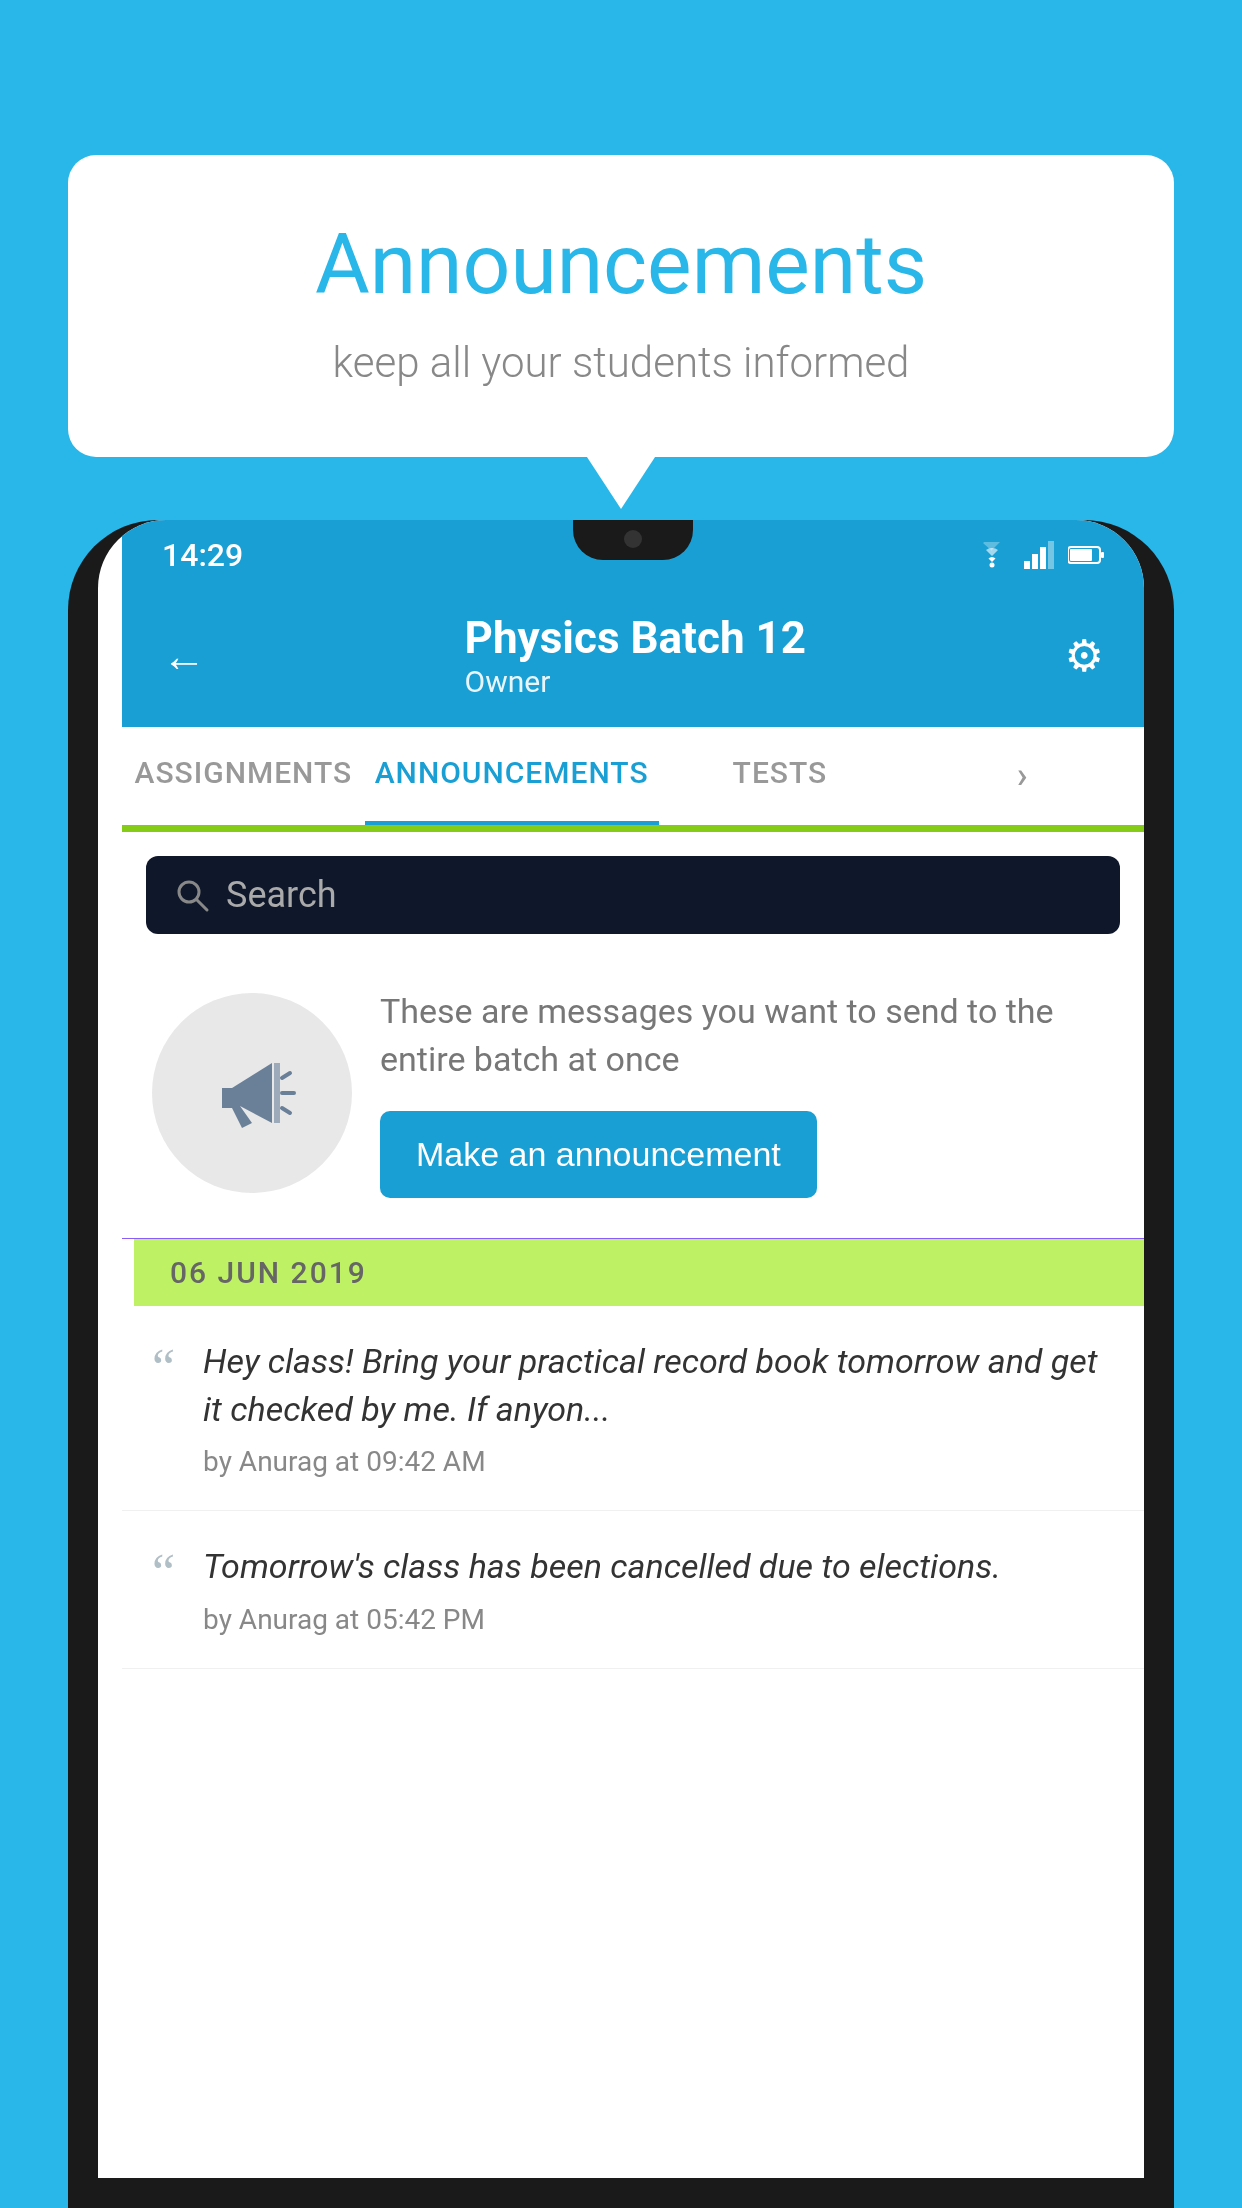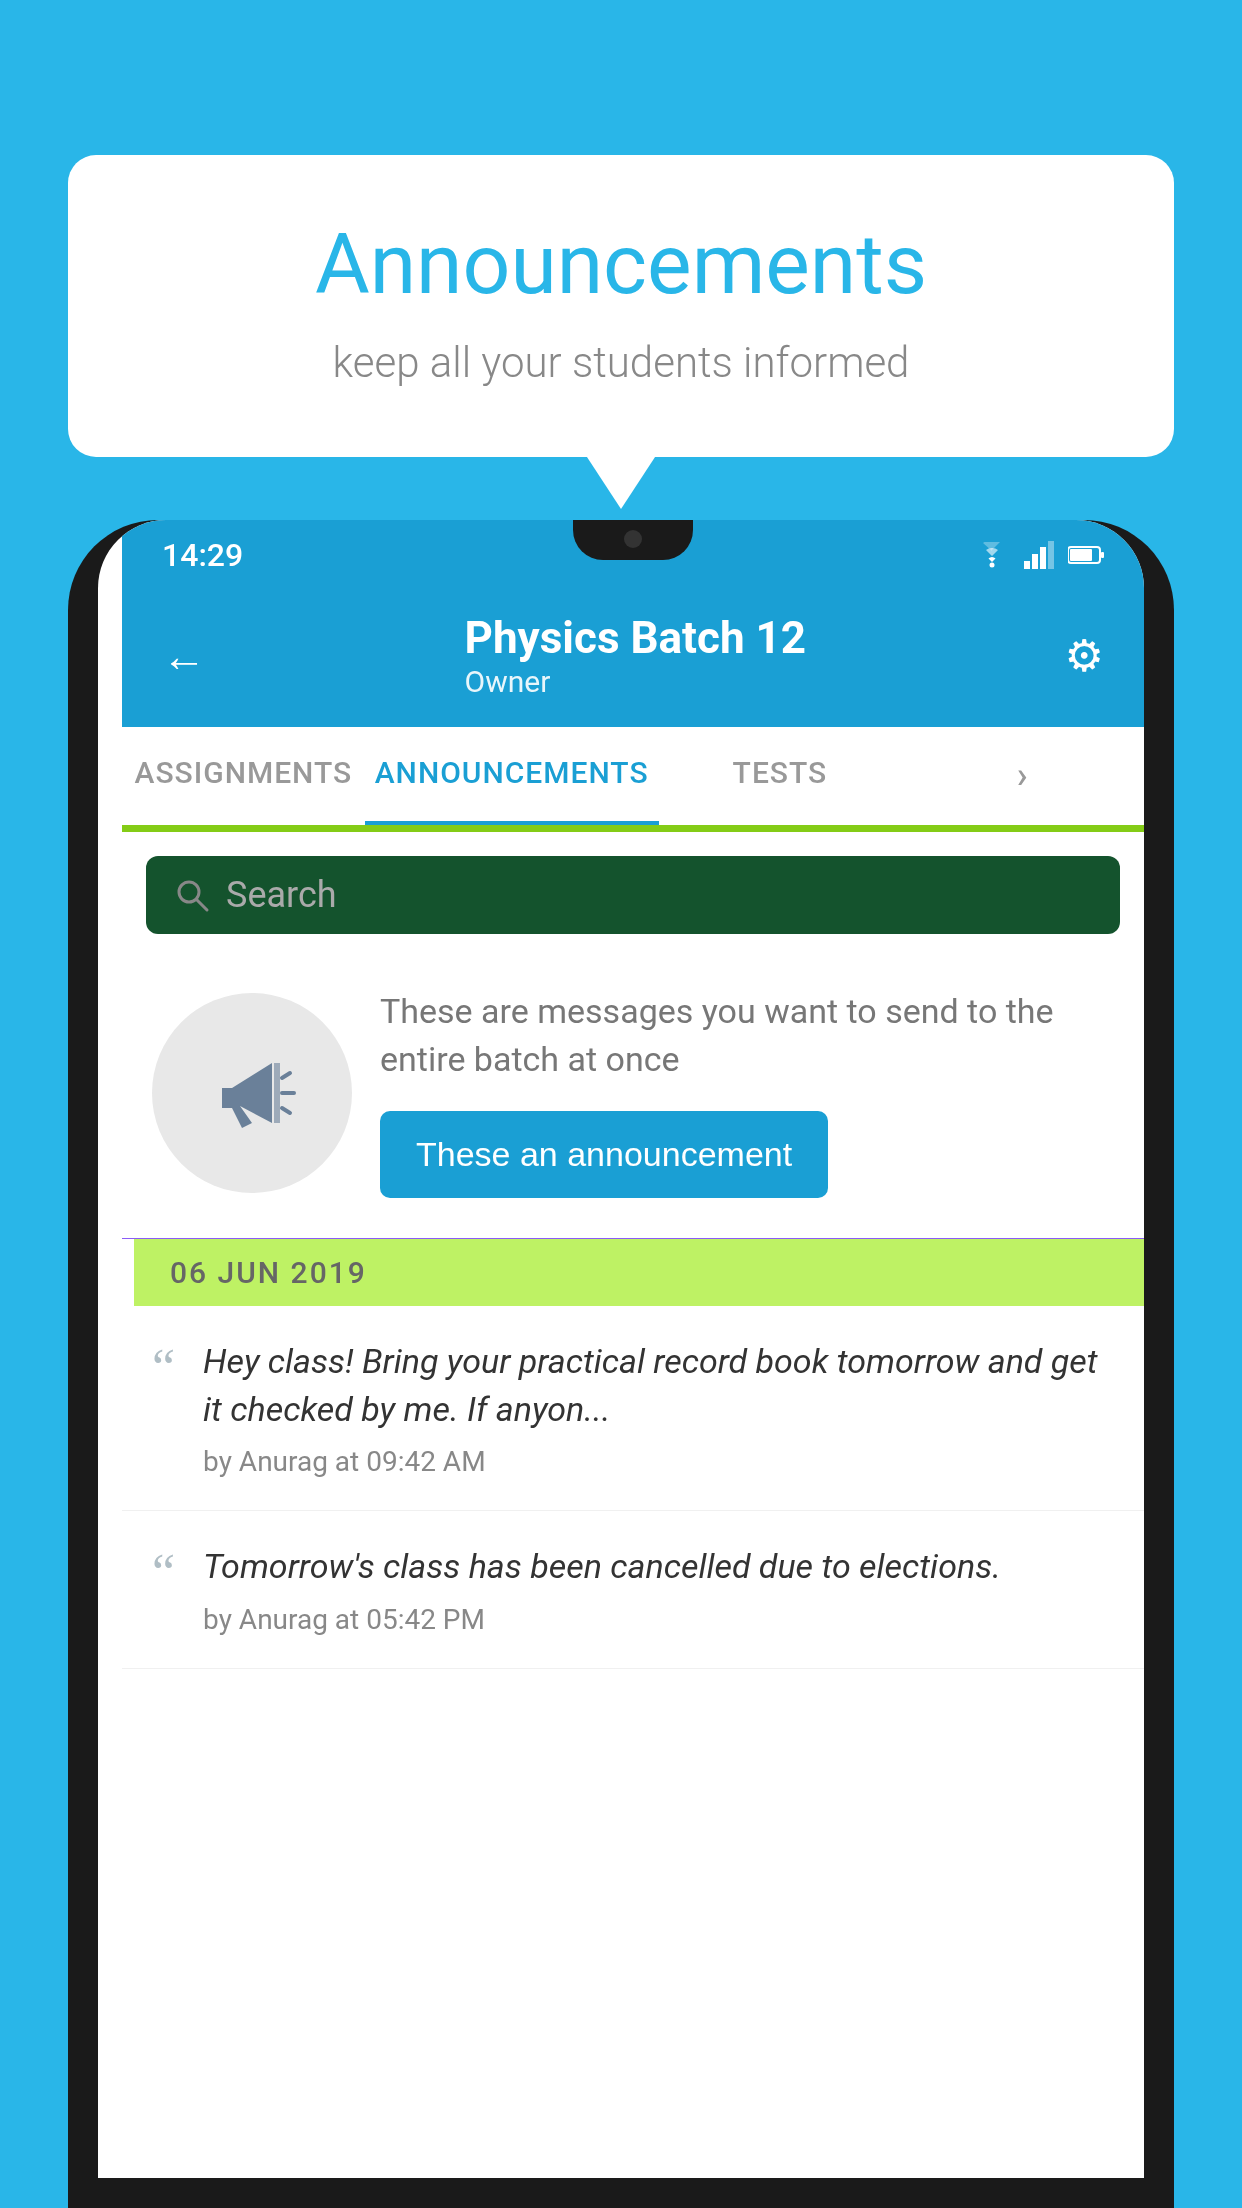--- a/index.html
+++ b/index.html
@@ -193,21 +193,21 @@
 
     
     .content-area {
       background: white;
       overflow-y: auto;
     }
 
     
     .search-bar {
       margin: 24px 24px;
-      background: #14532d;
+      background: #0f172a;
       border-radius: 12px;
       display: flex;
       align-items: center;
       padding: 18px 28px;
       gap: 16px;
     }
 
     .search-text {
       font-size: 36px;
       color: #aaa;
@@ -374,21 +374,21 @@
         <div class="promo-icon-circle">
 
           <svg width="100" height="100" viewBox="0 0 100 100" fill="#6a8099">
             <path d="M70 20 L30 45 L20 45 L20 65 L30 65 L40 85 L50 80 L38 63 L70 80 Z"></path>
             <path d="M72 20 L78 20 L78 80 L72 80 Z" opacity="0.6"></path>
             <path d="M80 35 L88 30 M80 50 L92 50 M80 65 L88 70" stroke="#6a8099" stroke-width="4" stroke-linecap="round"></path>
           </svg>
         </div>
         <div class="promo-right">
           <div class="promo-text">These are messages you want to send to the entire batch at once</div>
-          <button class="make-announcement-btn">These an announcement</button>
+          <button class="make-announcement-btn">Make an announcement</button>
         </div>
       </div>
 
       <div class="date-header">06  JUN  2019</div>
 
       <div class="announcement-item">
         <div class="quote-icon">“</div>
         <div class="announcement-content">
           <div class="announcement-message">Hey class! Bring your practical record book tomorrow and get it checked by me. If anyon...</div>
           <div class="announcement-author">by Anurag at 09:42 AM</div>

